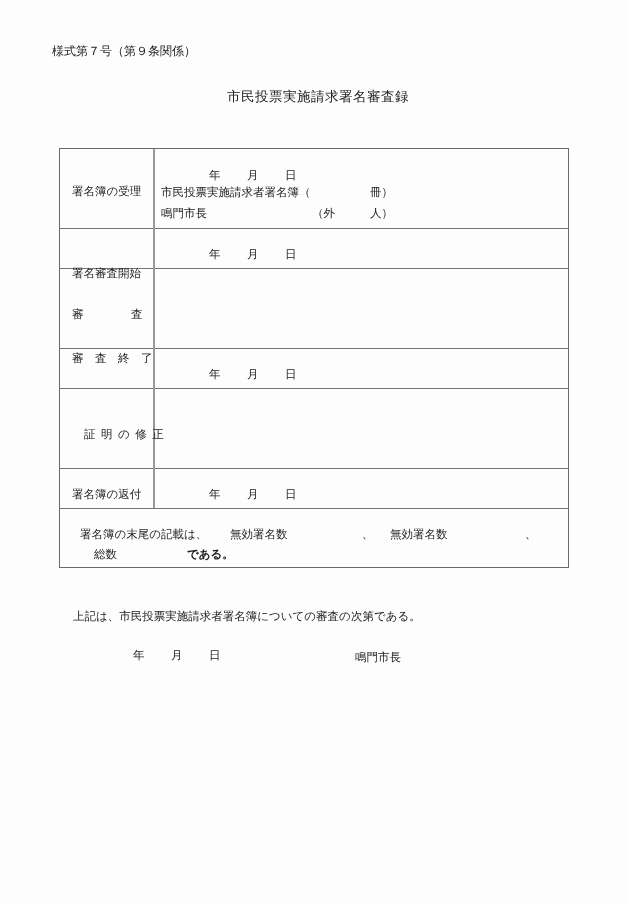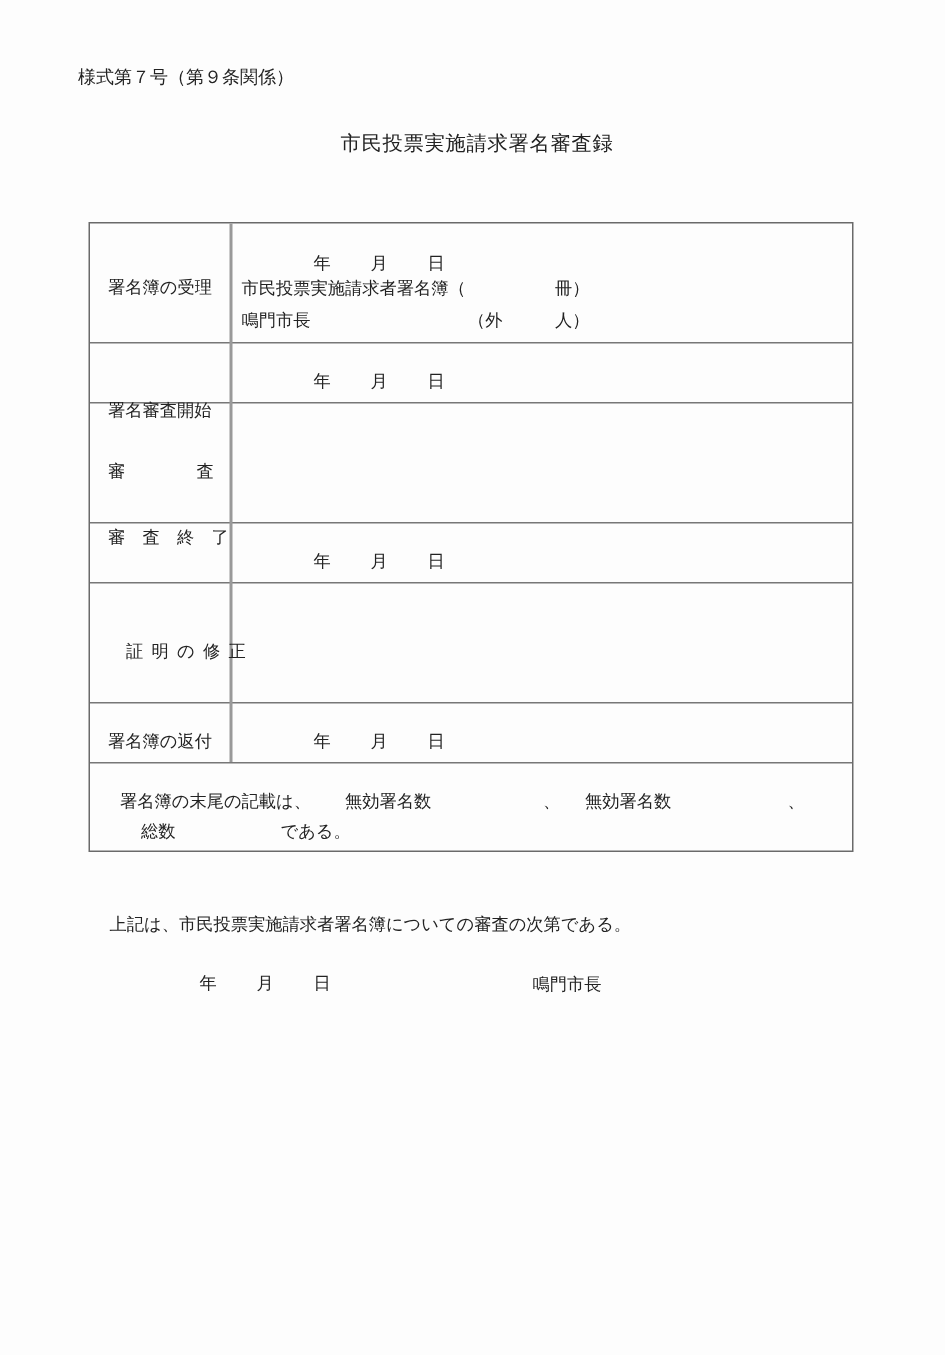--- a/index.html
+++ b/index.html
@@ -97,21 +97,21 @@
     <span class="date-d" style="left:225px; top:340px;">日</span>
   </div>
 
   <div>
     <span class="cell-text" style="left:20px; top:380px;">署名簿の末尾の記載は、</span>
     <span class="cell-text" style="left:170px; top:380px;">無効署名数</span>
     <span class="cell-text" style="left:302px; top:380px;">、</span>
     <span class="cell-text" style="left:330px; top:380px;">無効署名数</span>
     <span class="cell-text" style="left:465px; top:380px;">、</span>
     <span class="cell-text" style="left:2px; top:400px;margin-left:32px;">総数</span>
-    <span class="cell-text" style="left:127px; top:400px;">である。</span>
+    <span class="cell-text" style="left:127px; top:400px;font-weight:bold;">である。</span>
   </div>
 </div>
 
 <div class="abs" style="left:73px; top:611px;">上記は、市民投票実施請求者署名簿についての審査の次第である。</div>
 <span class="abs" style="left:133px; top:650px;">年</span>
 <span class="abs" style="left:171px; top:650px;">月</span>
 <span class="abs" style="left:209px; top:650px;">日</span>
 <div class="abs" style="left:355px; top:652px;font-family:Liberation Mono, monospace;">鳴門市長</div>
 
 </body></html>

